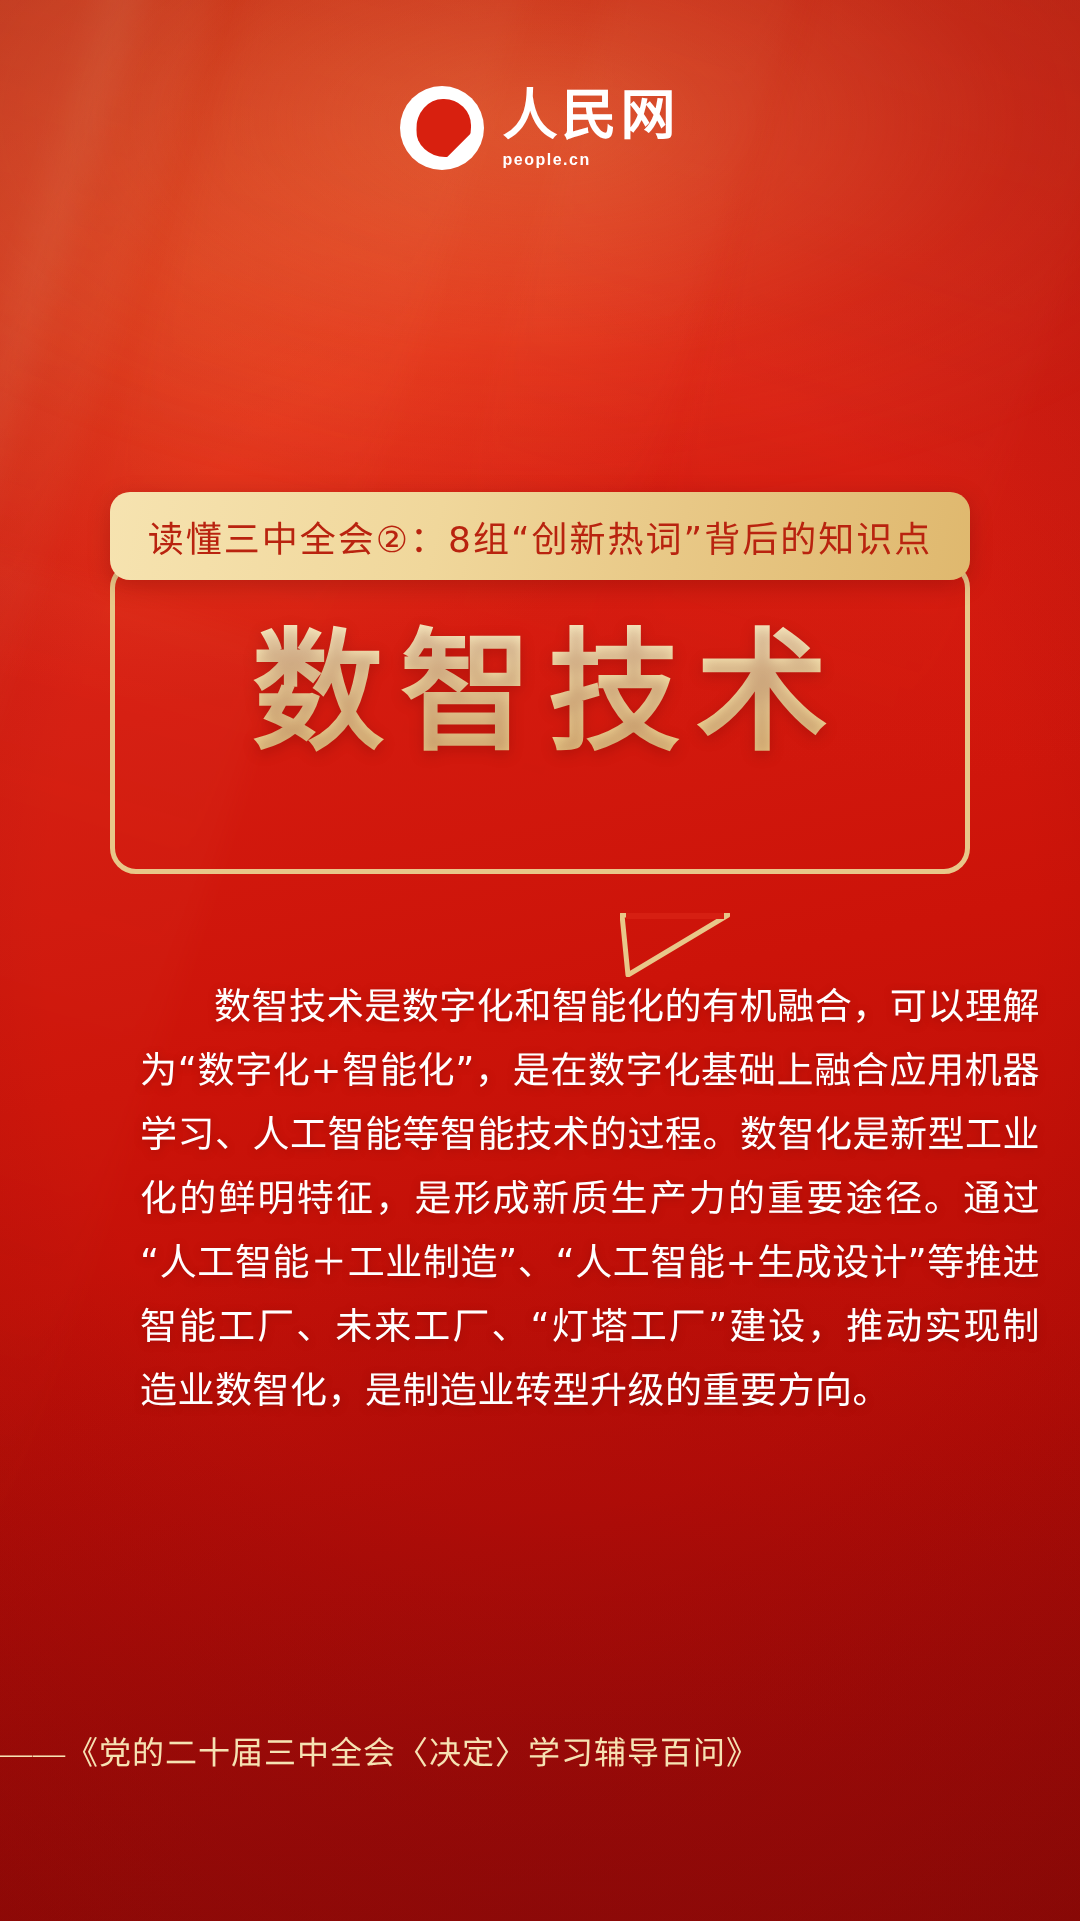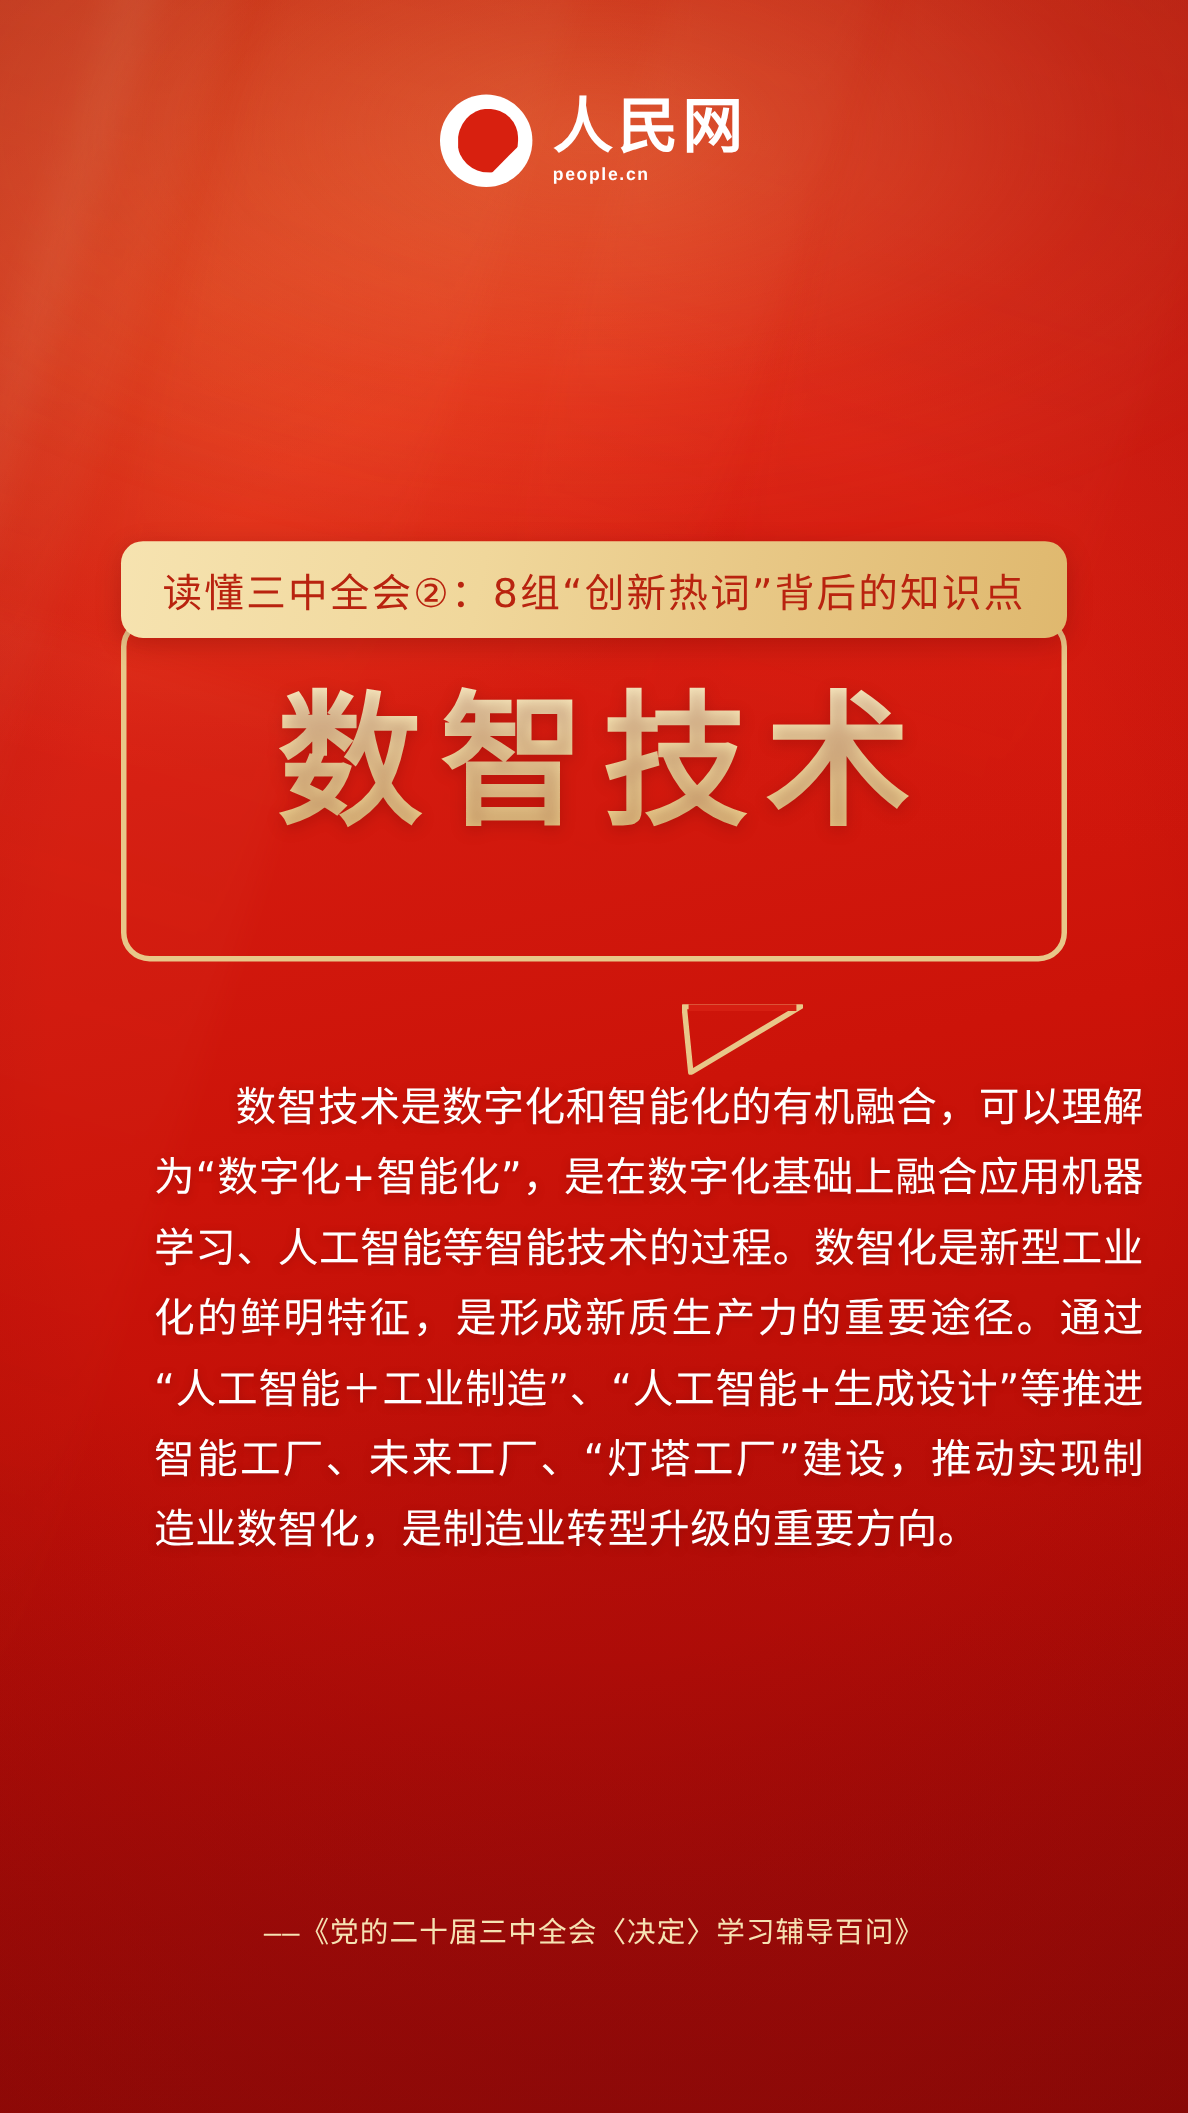--- a/index.html
+++ b/index.html
@@ -183,25 +183,25 @@
     text-shadow: 0 2px 8px rgba(110,6,0,0.35);
     margin-left: 36px;
   }
 
   
   .source {
     position: absolute;
     left: 0;
     right: 0;
     bottom: 148px;
-    text-align: center;
+    text-align: left;
     color: #f6e2b3;
-    font-size: 26px;
+    font-size: 32px;
     letter-spacing: 1px;
-    font-family: Liberation Mono, monospace;
+    font-family: Liberation Serif, serif;
   }
 </style>
 </head>
 <body>
 
 <div class="poster">
 
   <div class="glowtop"></div>
 
   <div class="streaks">

